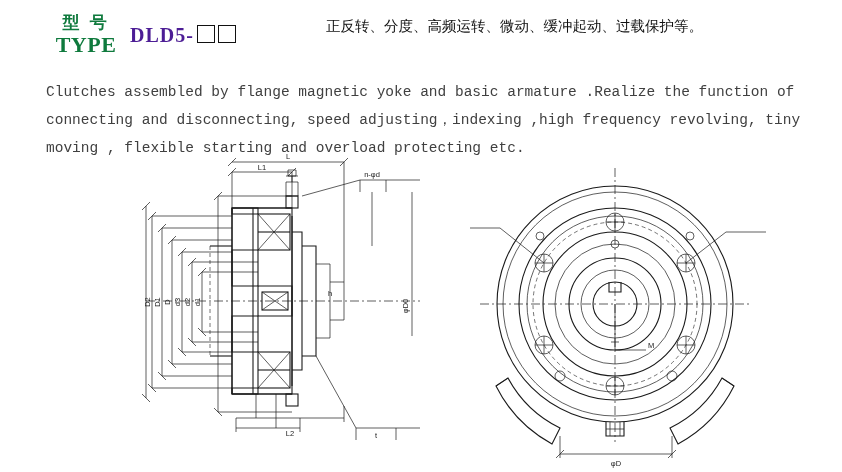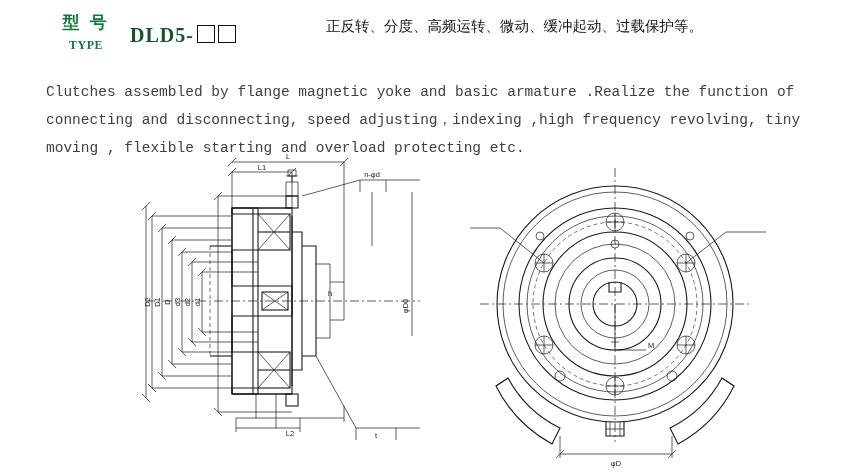--- a/index.html
+++ b/index.html
@@ -28,32 +28,32 @@
     font-family: "Liberation Serif", serif;
     font-weight: bold;
   }
   .type-label .cn {
     font-size: 17px;
     letter-spacing: 3px;
     line-height: 22px;
     display: block;
   }
   .type-label .en {
-    font-size: 12px;
+    font-size: 22px;
     letter-spacing: 0.5px;
     line-height: 22px;
     display: block;
   }
   .model-code {
     position: absolute;
     left: 130px;
     top: 24px;
     font-size: 20px;
     font-weight: bold;
-    color: #14532d;
+    color: #4c1d95;
     letter-spacing: 1px;
     font-family: "Liberation Serif", serif;
   }
   .model-code .box {
     display: inline-block;
     width: 16px;
     height: 16px;
     border: 1.6px solid #111;
     vertical-align: -1px;
     margin-left: 3px;

